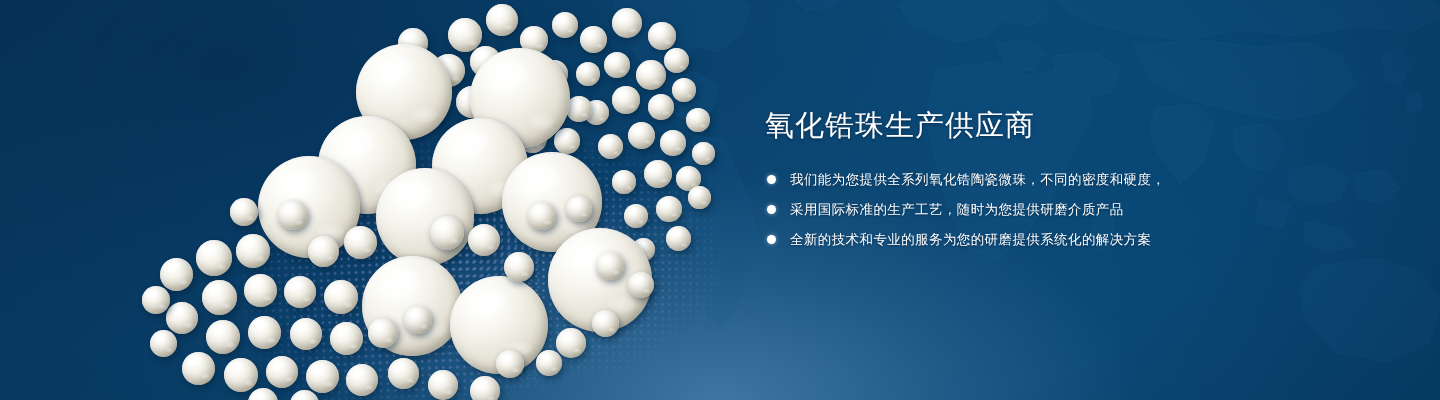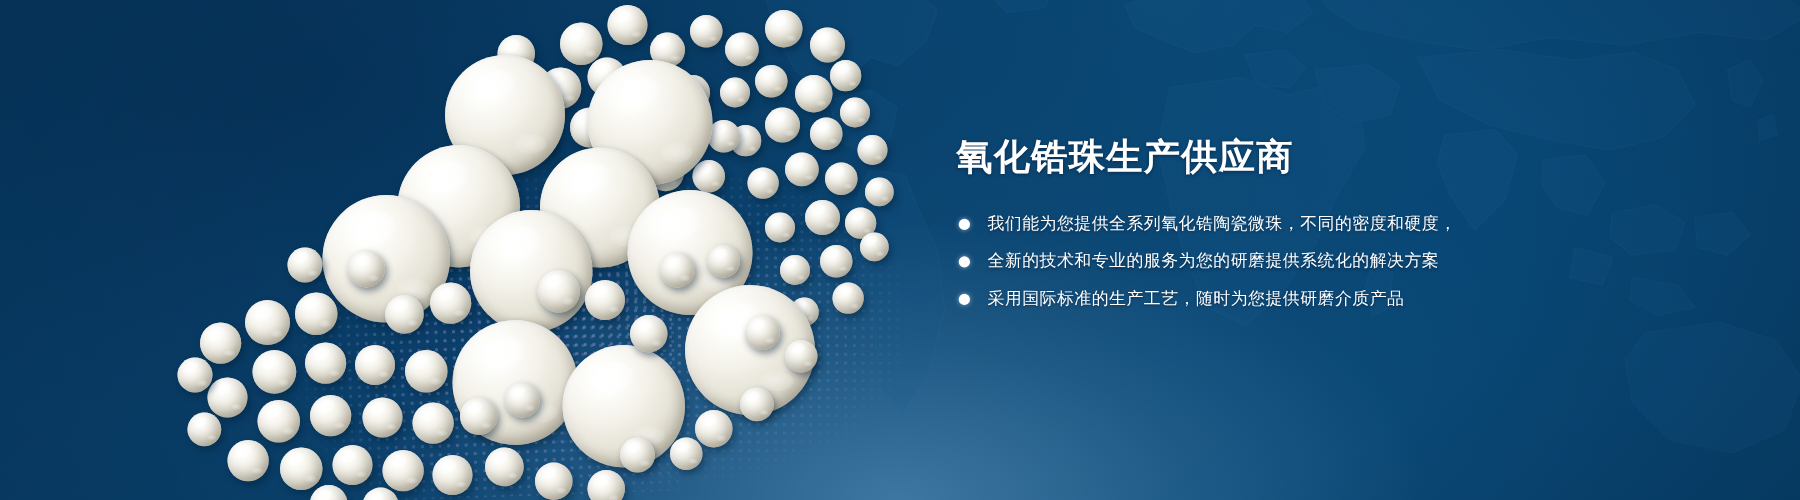--- a/index.html
+++ b/index.html
@@ -96,21 +96,21 @@
   .bead.sm::after { left:22%; top:13%; width:38%; height:30%; }
 
   
   .content {
     position:absolute;
     left:765px; top:108px;
     width:620px;
   }
   .headline {
     font-size:29px;
-    font-weight:700;
+    font-weight:400;
     color:#ffffff;
     letter-spacing:1px;
     line-height:1.2;
     text-shadow:0 1px 3px rgba(0,20,45,0.55);
     white-space:nowrap;
   }
   .bullets {
     margin-top:26px;
     list-style:none;
   }
@@ -294,24 +294,24 @@
 
     <ul class="bullets">
 
       <li class="bullet-row">
         <span class="dot"></span>
         <span class="bullet-line">我们能为您提供全系列氧化锆陶瓷微珠，不同的密度和硬度，</span>
       </li>
 
       <li class="bullet-row">
         <span class="dot"></span>
+        <span class="bullet-line">采用国际标准的生产工艺，随时为您提供研磨介质产品</span>
+      </li>
+
+      <li class="bullet-row">
+        <span class="dot"></span>
         <span class="bullet-line">全新的技术和专业的服务为您的研磨提供系统化的解决方案</span>
       </li>
 
-      <li class="bullet-row">
-        <span class="dot"></span>
-        <span class="bullet-line">采用国际标准的生产工艺，随时为您提供研磨介质产品</span>
-      </li>
-
     </ul>
   </div>
 
 </div>
 
 </body></html>

